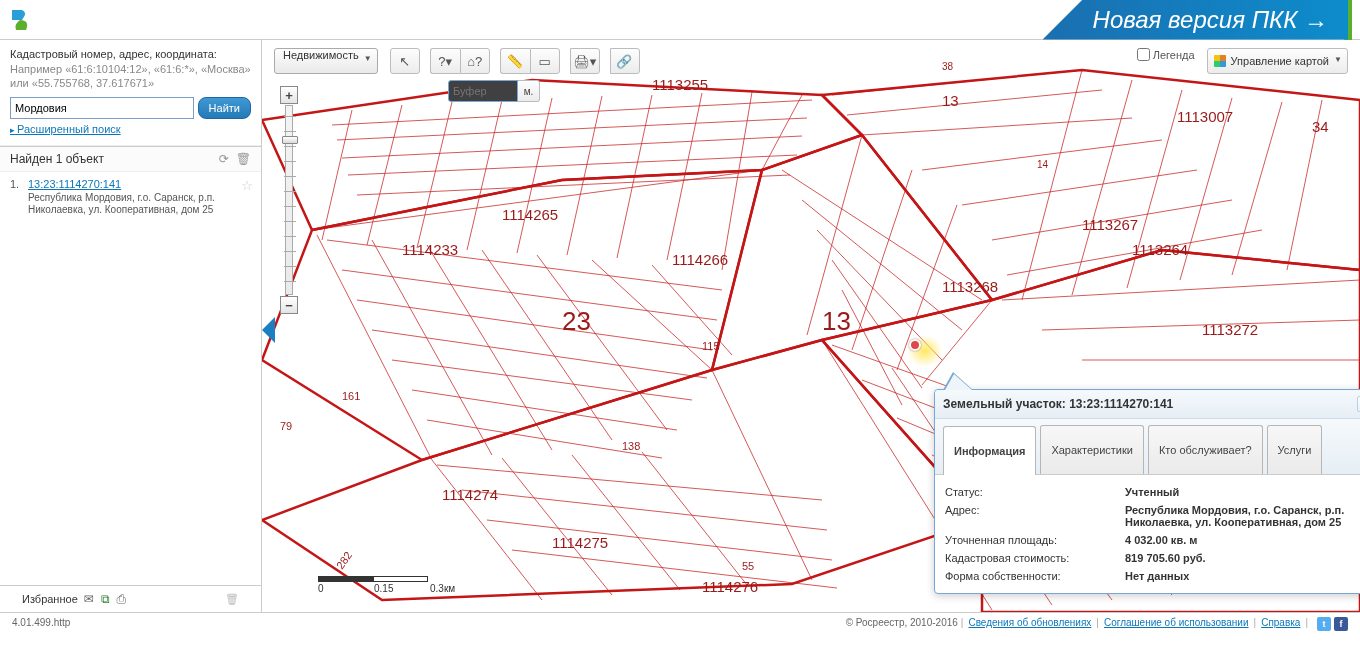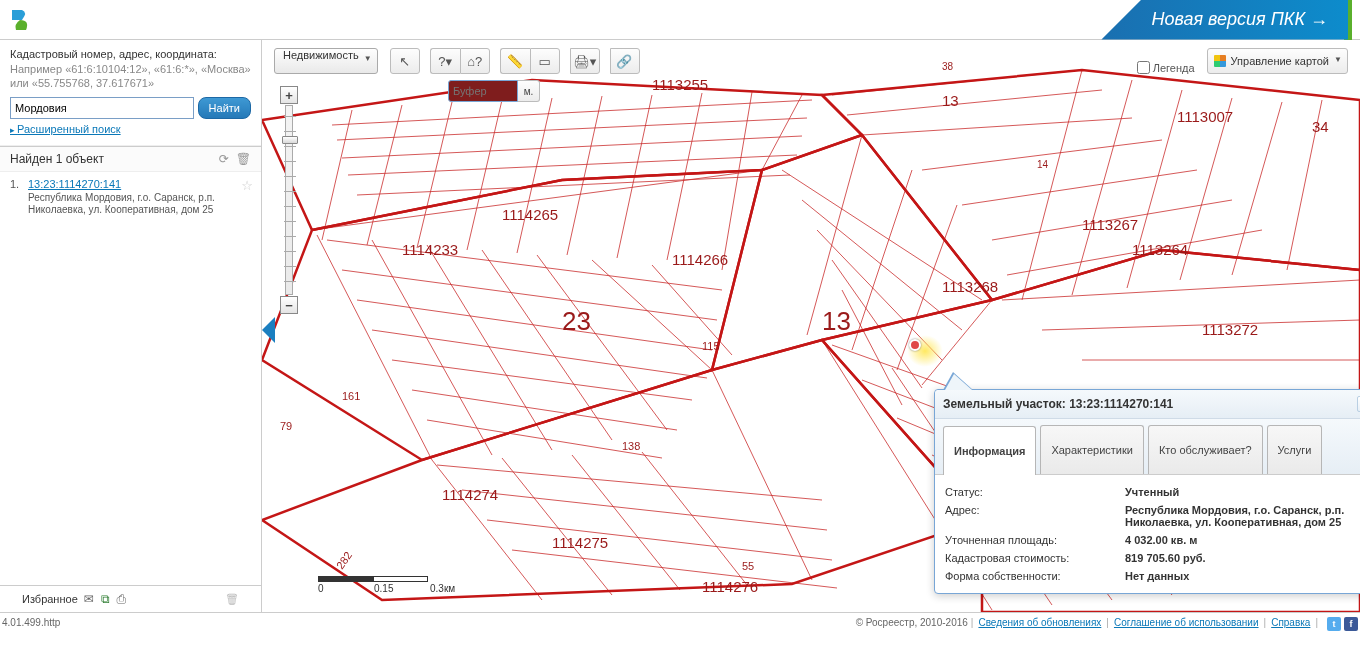--- a/index.html
+++ b/index.html
@@ -5,21 +5,21 @@
 * { box-sizing: border-box; margin: 0; padding: 0; font-family: Arial, Helvetica, sans-serif; }
 body { font-size: 11px; color: #333; background: #fff; }
 
 .header { display: flex; align-items: center; height: 40px; border-bottom: 1px solid #ccc; padding: 0 8px; }
 .logo-icon { width: 24px; height: 24px; margin-right: 6px; }
 .logo-text { line-height: 1.1; }
 .logo-text .top { color: #888; font-size: 10px; letter-spacing: .3px; }
 .logo-text .bottom { color: #0a78b8; font-size: 12px; letter-spacing: .3px; }
 .header-spacer { flex: 1; }
 .new-version {
-  height: 40px; padding: 0 20px 0 50px; color: #fff; font-size: 18px;
+  height: 40px; padding: 0 20px 0 50px; color: #fff; font-size: 24px;
   display: flex; align-items: center; font-style: italic;
   background: linear-gradient(to right, #1a6fb0, #0d8ccc);
   clip-path: polygon(40px 0, 100% 0, 100% 100%, 0 100%);
   margin-right: -8px;
 }
 .green-stripe { width: 8px; height: 40px; background: #5ab02c; margin-left: 4px; }
 
 .main { display: flex; height: 572px; }
 
 .sidebar { width: 262px; border-right: 1px solid #ccc; display: flex; flex-direction: column; background: #fff; }
@@ -42,39 +42,39 @@
 .result-item .star { position: absolute; right: 8px; top: 6px; color: #ccc; cursor: pointer; font-size: 13px; }
 .result-item .addr { color: #555; font-size: 10px; margin-top: 2px; line-height: 1.25; }
 
 .fav-panel { padding: 6px 22px; border-top: 1px solid #ccc; margin-top: auto; display: flex; align-items: center; }
 .fav-panel .label { margin-right: 6px; }
 .fav-panel .icons span { margin-right: 4px; font-size: 12px; color: #666; cursor: pointer; }
 .fav-panel .trash { margin-left: auto; color: #bbb; cursor: pointer; }
 
 .map-area { flex: 1; position: relative; overflow: hidden; background: #fff; }
 
-.toolbar { position: absolute; top: 8px; left: 12px; right: 12px; display: flex; align-items: flex-end; z-index: 20; pointer-events: none; }
+.toolbar { position: absolute; top: 8px; left: 12px; right: 12px; display: flex; align-items: flex-start; z-index: 20; pointer-events: none; }
 .toolbar > * { pointer-events: auto; }
 .tb-select { height: 26px; border: 1px solid #aaa; border-radius: 3px; background: linear-gradient(#fefefe,#e9e9e9); padding: 0 18px 0 8px; font-size: 11px; position: relative; margin-right: 12px; }
 .tb-select::after { content: "▼"; position: absolute; right: 5px; top: 5px; font-size: 8px; color: #555; }
 .tb-group { display: flex; margin-right: 10px; }
 .tb-btn { width: 30px; height: 26px; border: 1px solid #bcbcbc; background: linear-gradient(#fdfdfd,#ececec); display: flex; align-items: center; justify-content: center; cursor: pointer; color: #555; font-size: 13px; border-radius: 3px; }
 .tb-group .tb-btn { border-radius: 0; border-right-width: 0; }
 .tb-group .tb-btn:first-child { border-radius: 3px 0 0 3px; }
 .tb-group .tb-btn:last-child { border-radius: 0 3px 3px 0; border-right-width: 1px; }
 .tb-spacer { flex: 1; }
 .legend-chk { display: flex; align-items: center; margin-right: 12px; font-size: 11px; color: #555; }
 .legend-chk input { margin-right: 3px; }
 .map-mgmt { height: 26px; border: 1px solid #bcbcbc; border-radius: 3px; background: linear-gradient(#fdfdfd,#ececec); padding: 0 18px 0 6px; display: flex; align-items: center; position: relative; font-size: 11px; color: #333; }
 .map-mgmt::after { content: "▼"; position: absolute; right: 5px; top: 6px; font-size: 8px; color: #555; }
 .map-mgmt .grid-ico { display: inline-block; width: 12px; height: 12px; margin-right: 5px; background:
   conic-gradient(#e67e22 0 25%, #3498db 0 50%, #2ecc71 0 75%, #f1c40f 0 100%); border-radius: 1px; }
 
 .buffer-box { position: absolute; top: 40px; left: 186px; display: flex; z-index: 20; }
-.buffer-input { width: 70px; height: 22px; border: 1px solid #78a6d6; border-radius: 3px 0 0 3px; padding: 0 4px; font-size: 11px; color: #999; background: #7f1d1d; }
+.buffer-input { width: 70px; height: 22px; border: 1px solid #78a6d6; border-radius: 3px 0 0 3px; padding: 0 4px; font-size: 11px; color: #999; background: #404040; }
 .buffer-unit { height: 22px; width: 22px; border: 1px solid #bcbcbc; border-left: 0; border-radius: 0 3px 3px 0; background: linear-gradient(#fdfdfd,#ececec); display: flex; align-items: center; justify-content: center; font-size: 10px; color: #444; }
 
 .zoom-control { position: absolute; top: 46px; left: 18px; z-index: 15; display: flex; flex-direction: column; align-items: center; }
 .zoom-btn { width: 18px; height: 18px; border: 1px solid #888; background: linear-gradient(#fff,#e4e4e4); display: flex; align-items: center; justify-content: center; font-weight: bold; cursor: pointer; color: #444; font-size: 13px; }
 .zoom-track { width: 8px; height: 190px; background: linear-gradient(#f4f4f4,#eaeaea); border: 1px solid #aaa; margin: 1px 0; position: relative; }
 .zoom-tick { position: absolute; left: -2px; width: 12px; height: 1px; background: #aaa; }
 .zoom-handle { position: absolute; left: -4px; width: 16px; height: 8px; background: linear-gradient(#fff,#d9d9d9); border: 1px solid #888; border-radius: 1px; }
 
 .panel-toggle { position: absolute; top: 277px; left: -1px; width: 14px; height: 26px; z-index: 15; cursor: pointer; }
 .panel-toggle::before { content: ""; position: absolute; top: 0; right: 0; border-top: 13px solid transparent; border-bottom: 13px solid transparent; border-right: 13px solid #1b7fc0; }
@@ -100,21 +100,21 @@
 .tab.active { background: #fff; font-weight: bold; position: relative; top: 1px; }
 .popup-body { padding: 8px 10px 8px; font-size: 11px; max-height: 140px; overflow: hidden; position: relative; }
 .info-row { display: flex; padding: 3px 0; }
 .info-label { flex: 0 0 180px; color: #333; }
 .info-value { flex: 1; color: #333; font-weight: bold; }
 
 .marker { position: absolute; top: 299px; left: 647px; z-index: 25; }
 .marker .hl { position: absolute; width: 36px; height: 32px; left: -2px; top: -4px; background: radial-gradient(ellipse at 50% 50%, rgba(255,230,80,.9), rgba(255,230,80,0) 70%); }
 .marker .pin { width: 12px; height: 12px; border: 2px solid #fff; border-radius: 50%; background: #e04848; box-shadow: 0 0 2px rgba(0,0,0,.5); position: relative; z-index: 2; }
 
-.footer { border-top: 1px solid #ccc; padding: 4px 2px; display: flex; font-size: 10px; color: #666; }
+.footer { border-top: 1px solid #ccc; padding: 4px 12px; display: flex; font-size: 10px; color: #666; }
 .footer .left { flex: 1; }
 .footer a { color: #0a78b8; text-decoration: underline; margin: 0 2px; }
 .footer .sep { color: #aaa; margin: 0 3px; }
 .social { display: inline-flex; gap: 3px; margin-left: 6px; }
 .social span { width: 14px; height: 14px; display: inline-flex; align-items: center; justify-content: center; color: #fff; font-size: 9px; font-weight: bold; border-radius: 2px; }
 .tw { background: #55acee; }
 .fb { background: #3b5998; }
 
 .cad-label { font-family: 'Times New Roman', serif; fill: #9a1a1a; font-size: 15px; }
 .cad-label-big { font-size: 26px; }

